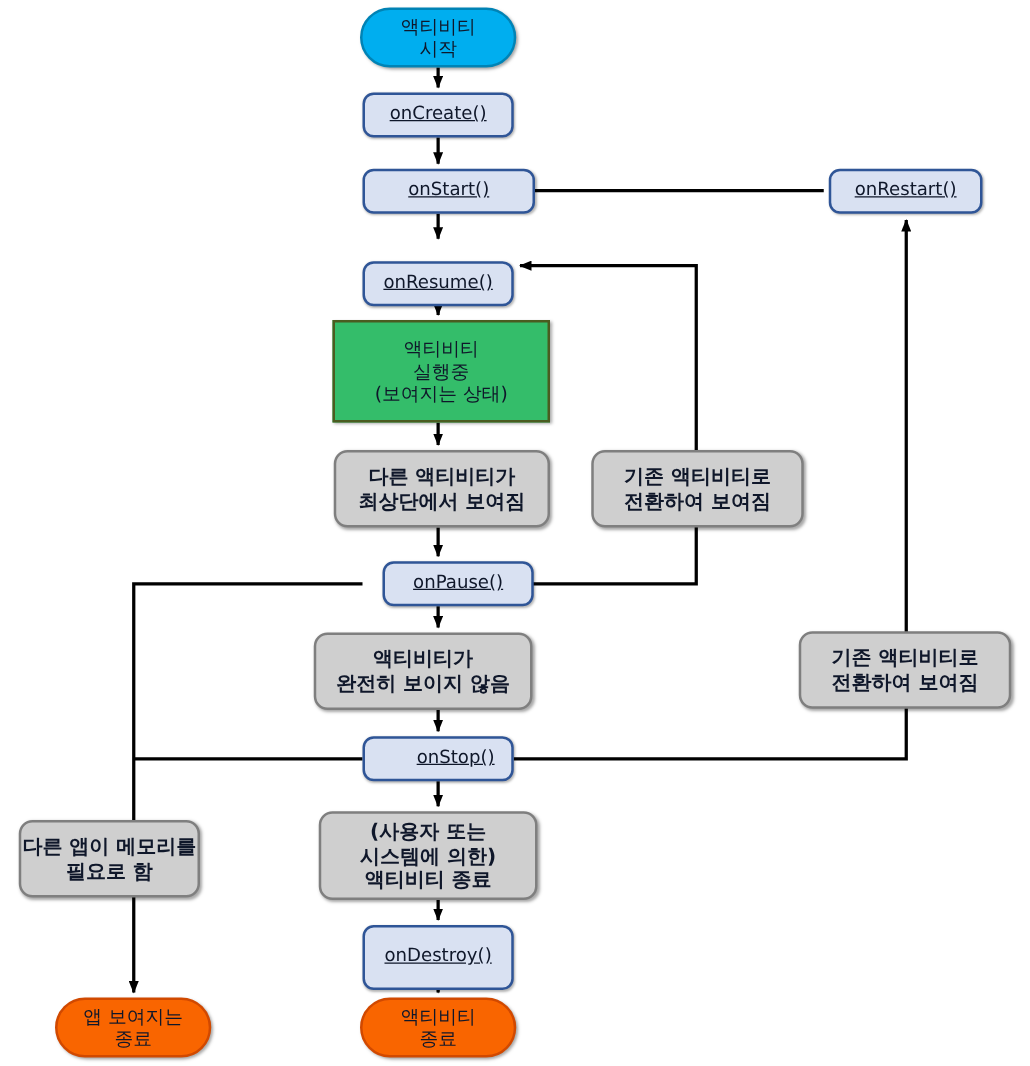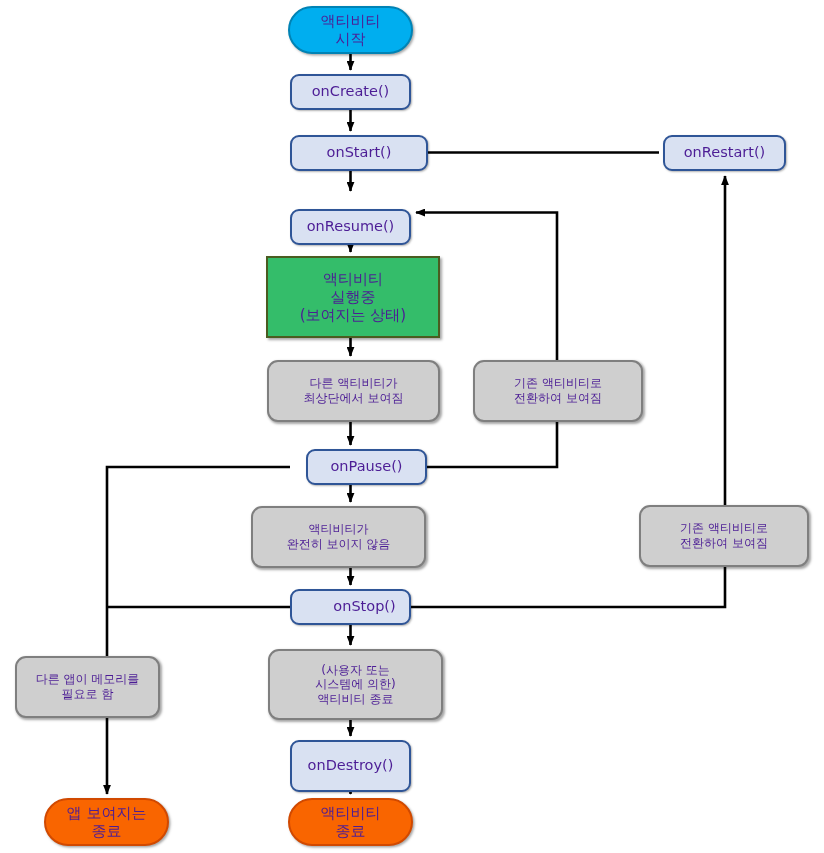--- a/index.html
+++ b/index.html
@@ -27,39 +27,41 @@
     pointer-events: none;
   }
   .node {
     position: absolute;
     box-sizing: border-box;
     display: flex;
     align-items: center;
     justify-content: center;
     text-align: center;
     line-height: 1.22;
-    color: #4c1d95;
+    color: #0f172a;
     white-space: pre-line;
     z-index: 3;
   }
   
   .node.callback {
     background: #d9e1f2;
     border: 2px solid #2f5597;
     border-radius: 9px;
     font-size: 14.5px;
     box-shadow: 1px 1px 2px rgba(0,0,0,0.30);
+    text-decoration: underline;
   }
   
   .node.state {
     background: #cfcfcf;
     border: 2px solid #7f7f7f;
     border-radius: 11px;
-    font-size: 12px;
+    font-size: 16px;
     box-shadow: 1.5px 1.5px 2.5px rgba(0,0,0,0.35);
+    font-weight: bold;
   }
   
   .node.running {
     background: #34bd6a;
     border: 2px solid #4a5c20;
     border-radius: 0;
     font-size: 15px;
     box-shadow: 1.5px 1.5px 2.5px rgba(0,0,0,0.35);
   }
   
@@ -158,21 +160,21 @@
 
   <div class="node state" style="left: 639px; top: 505px; width: 170px; height: 62px;">
     <span>기존 액티비티로
 전환하여 보여짐</span>
   </div>
 
   <div class="node callback" style="left: 663px; top: 135px; width: 123px; height: 36px;">
     <span>onRestart()</span>
   </div>
 
-  <div class="node state" style="left: 268px; top: 649px; width: 175px; height: 71px;">
+  <div class="node state" style="left: 255px; top: 649px; width: 175px; height: 71px;">
     <span>(사용자 또는
 시스템에 의한)
 액티비티 종료</span>
   </div>
 
   <div class="node state" style="left: 15px; top: 656px; width: 145px; height: 62px;">
     <span>다른 앱이 메모리를
 필요로 함</span>
   </div>
 

